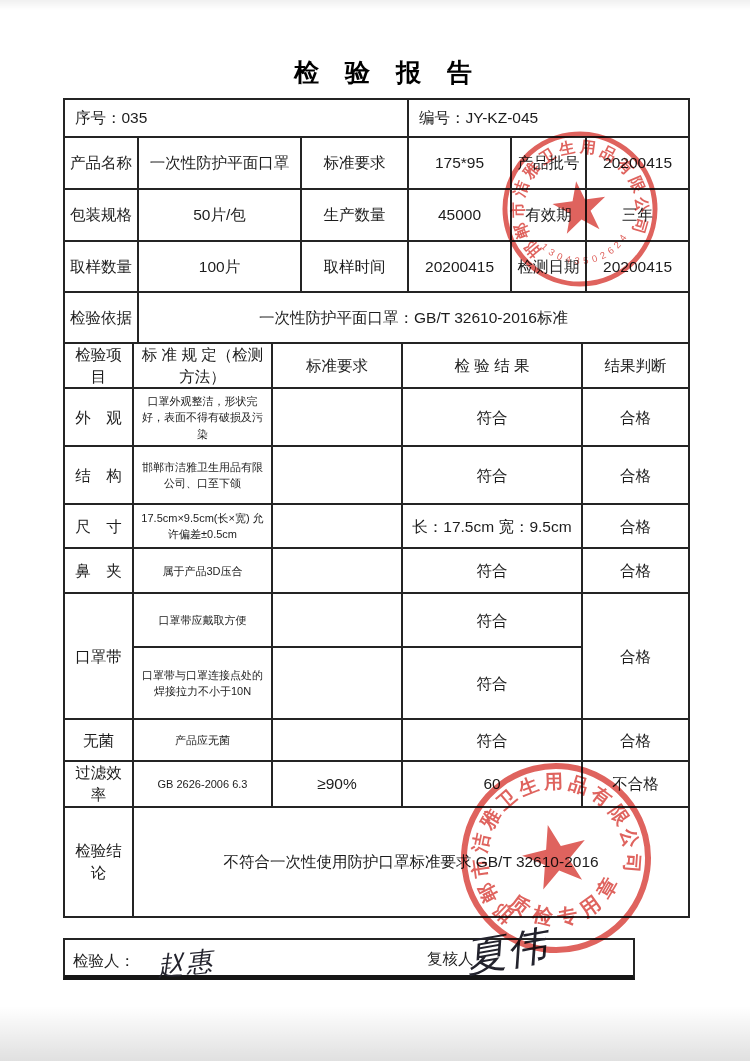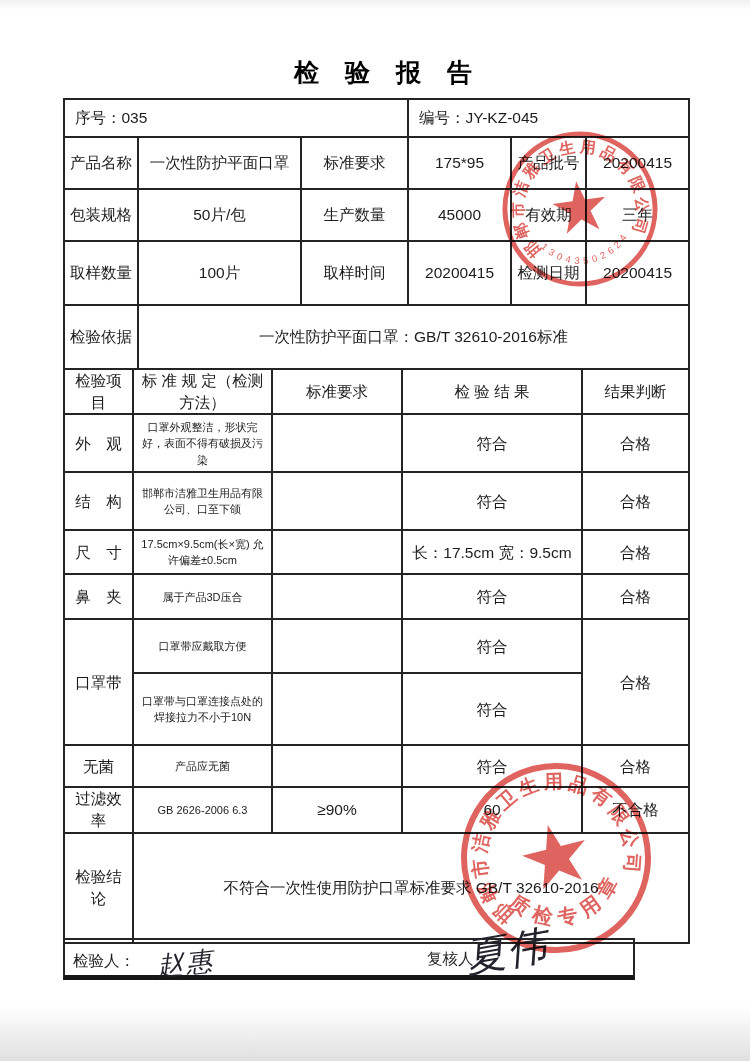--- a/index.html
+++ b/index.html
@@ -23,21 +23,21 @@
   .tbl-wrap { position:absolute; left:63px; top:98px; width:625px; }
   table { border-collapse:collapse; table-layout:fixed; width:625px; }
   td, th {
     border:2px solid #242424; text-align:center; vertical-align:middle;
     font-size:15.5px; font-weight:normal; padding:0 5px; overflow:hidden;
     line-height:1.4;
   }
   .t2 { margin-top:-2px;border-radius:32px; }
   .ta-l { text-align:left; padding-left:10px; }
   .std { font-size:11px; line-height:1.5; }
-  .h38{height:38px} .h52{height:52px} .h51{height:64px} .h39{height:39px}
+  .h38{height:38px} .h52{height:52px} .h51{height:51px} .h39{height:39px}
   .h58{height:58px} .h44{height:44px} .h45{height:45px} .h54{height:54px}
   .h72{height:72px} .h42{height:42px} .h138{height:110px}
 
   .sig-box {
     position:absolute; left:63px; top:938px; width:572px; height:42px;
     border:2px solid #242424; border-bottom:5px solid #161616;
     box-sizing:border-box; font-size:15.5px;
   }
   .sig-label-1 { position:absolute; left:8px; top:11px; }
   .sig-label-2 { position:absolute; left:362px; top:9px; }

